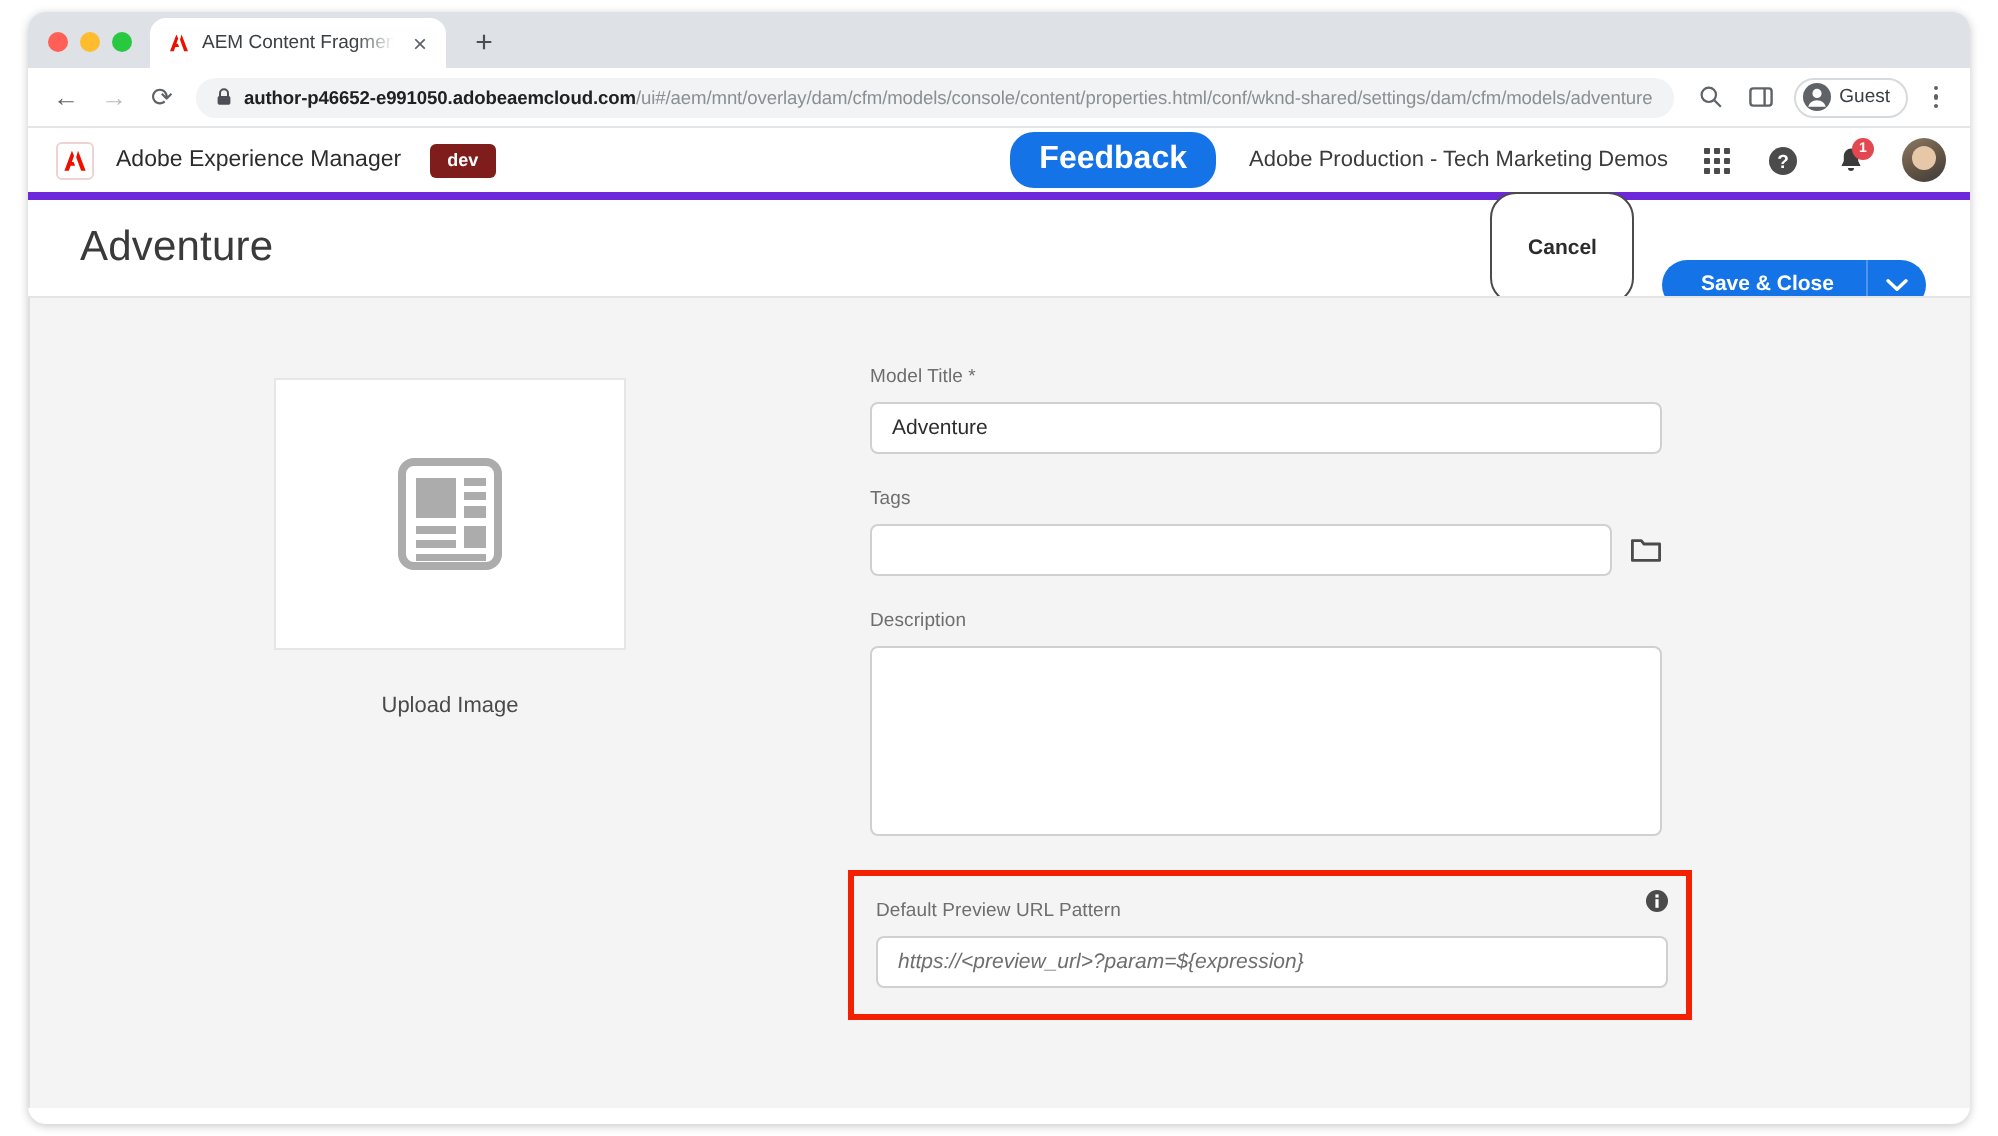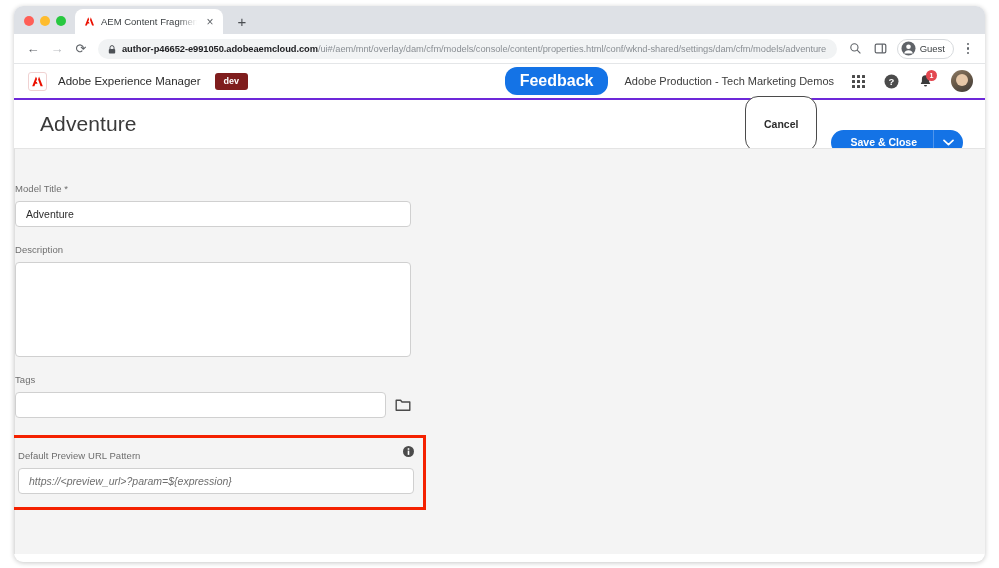--- a/index.html
+++ b/index.html
@@ -130,21 +130,21 @@
   }
   .kebab i { width: 2.5px; height: 2.5px; border-radius: 50%; background: #5f6368; display: block; }
 
   
   .aem-header {
     height: 36px;
     background: #ffffff;
     display: flex;
     align-items: center;
     padding: 0 12px 0 14px;
-    border-bottom: 2px solid #6d28d9;
+    border-bottom: 4px solid #6d28d9;
   }
   .adobe-logo {
     width: 19px; height: 19px;
     border-radius: 3px;
     background: #ffffff;
     border: 1px solid #f0d2d2;
     display: flex; align-items: center; justify-content: center;
     flex: 0 0 auto;
   }
   .brand-name {
@@ -482,43 +482,59 @@
       <button class="btn-save-caret">
         <svg width="11" height="7" viewBox="0 0 11 7">
             <path d="M1 1.4 L5.5 5.6 L10 1.4" fill="none" stroke="#ffffff" stroke-width="1.7" stroke-linecap="round" stroke-linejoin="round"></path>
           </svg>
       </button>
     </span>
   </div>
 
   <div class="content-area">
 
+    <div class="upload-col">
+      <div class="upload-box">
+        <svg width="52" height="56" viewBox="0 0 52 56">
+          <rect x="2" y="2" width="48" height="52" rx="6" fill="none" stroke="#acacac" stroke-width="4"></rect>
+          <rect x="9" y="10" width="20" height="20" fill="#acacac"></rect>
+          <rect x="33" y="10" width="11" height="4" fill="#acacac"></rect>
+          <rect x="33" y="17" width="11" height="4" fill="#acacac"></rect>
+          <rect x="33" y="24" width="11" height="6" fill="#acacac"></rect>
+          <rect x="9" y="34" width="20" height="4" fill="#acacac"></rect>
+          <rect x="9" y="41" width="20" height="4" fill="#acacac"></rect>
+          <rect x="33" y="34" width="11" height="11" fill="#acacac"></rect>
+          <rect x="9" y="48" width="35" height="3.5" fill="#acacac"></rect>
+        </svg>
+      </div>
+      <div class="upload-caption">Upload Image</div>
+    </div>
 
     <div class="form-col">
 
       <div class="field">
         <label class="field-label">Model Title *</label>
         <div class="text-input">Adventure</div>
-      </div>
-
-      <div class="field">
-        <label class="field-label">Description</label>
-        <div class="description-box"></div>
       </div>
 
       <div class="field">
         <label class="field-label">Tags</label>
         <div class="tags-row">
           <div class="text-input tags-input"></div>
           <span class="folder-btn">
             <svg width="16" height="14" viewBox="0 0 16 14">
                 <path d="M1.2 2.3h4.4l1.4 1.7h7.8v8.2H1.2z" fill="none" stroke="#4b4b4b" stroke-width="1.4" stroke-linejoin="round"></path>
               </svg>
           </span>
         </div>
+      </div>
+
+      <div class="field">
+        <label class="field-label">Description</label>
+        <div class="description-box"></div>
       </div>
 
       <div class="preview-highlight">
         <span class="info-icon-pos">
           <svg width="11" height="11" viewBox="0 0 11 11">
               <circle cx="5.5" cy="5.5" r="5.5" fill="#4b4b4b"></circle>
               <rect x="4.7" y="2.2" width="1.6" height="1.6" fill="#ffffff"></rect>
               <rect x="4.7" y="4.6" width="1.6" height="4.3" fill="#ffffff"></rect>
             </svg>
         </span>

